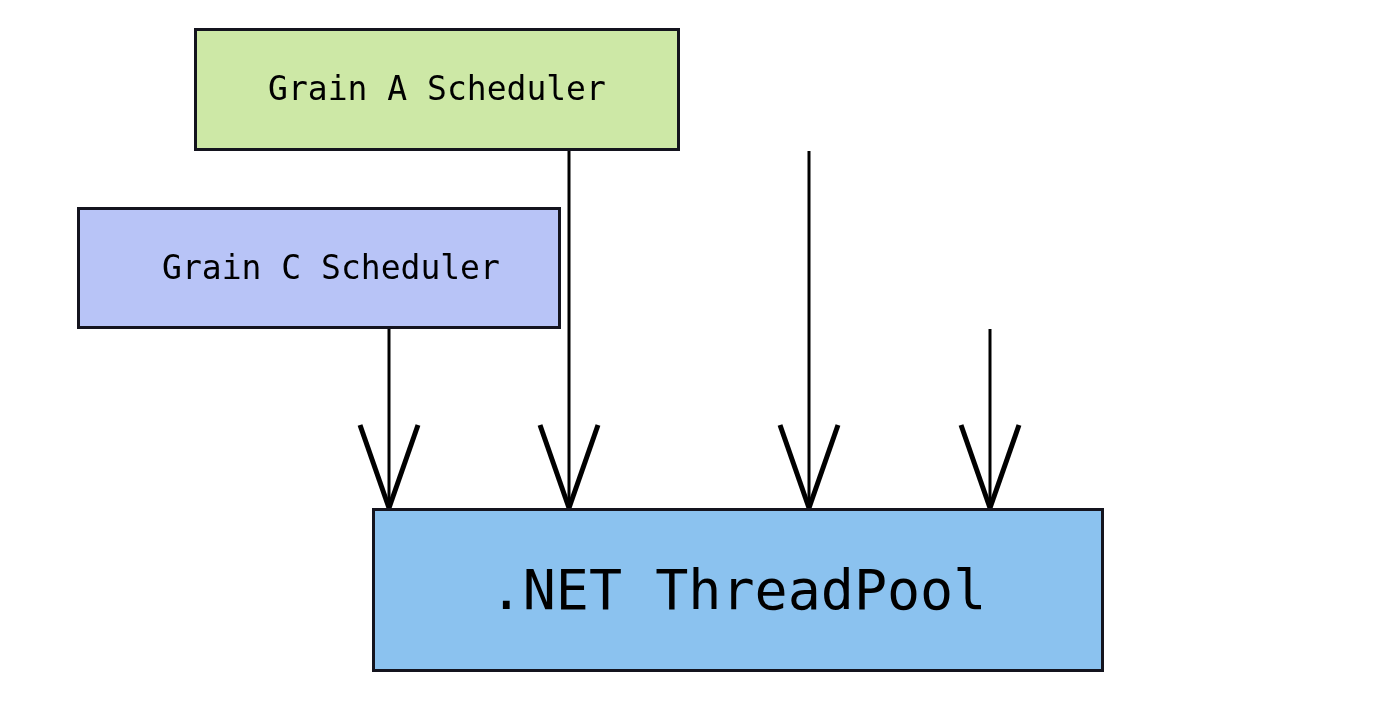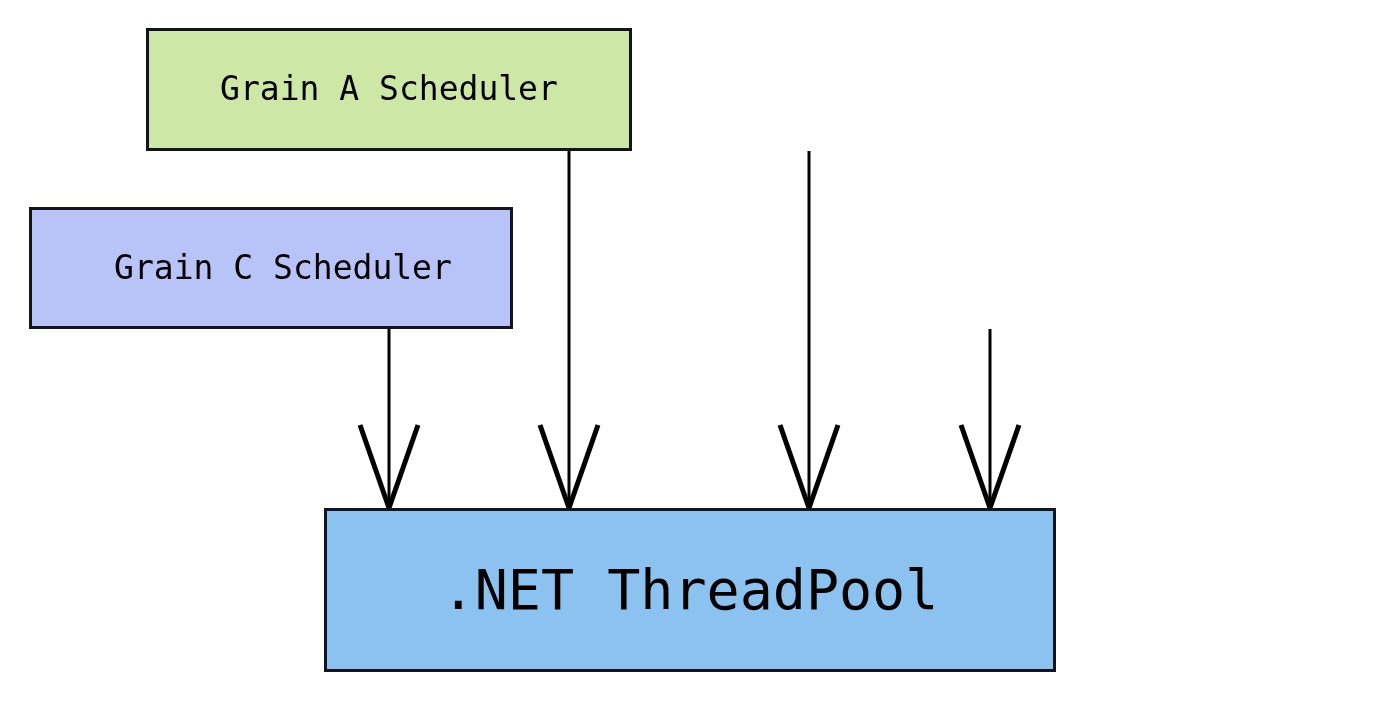--- a/index.html
+++ b/index.html
@@ -30,20 +30,21 @@
     position: absolute;
     box-sizing: border-box;
     border: 3px solid #14141e;
     display: flex;
     align-items: center;
     justify-content: center;
     text-align: center;
     color: #000000;
     white-space: nowrap;
     z-index: 2;
+    margin-left: 48px;
   }
   .node-label {
     display: block;
     line-height: 1.1;
   }
   
   #node-grain-a {
     left: 146px;  top: 28px;  width: 486px;  height: 123px;
     background: #cde8a6;
   }

